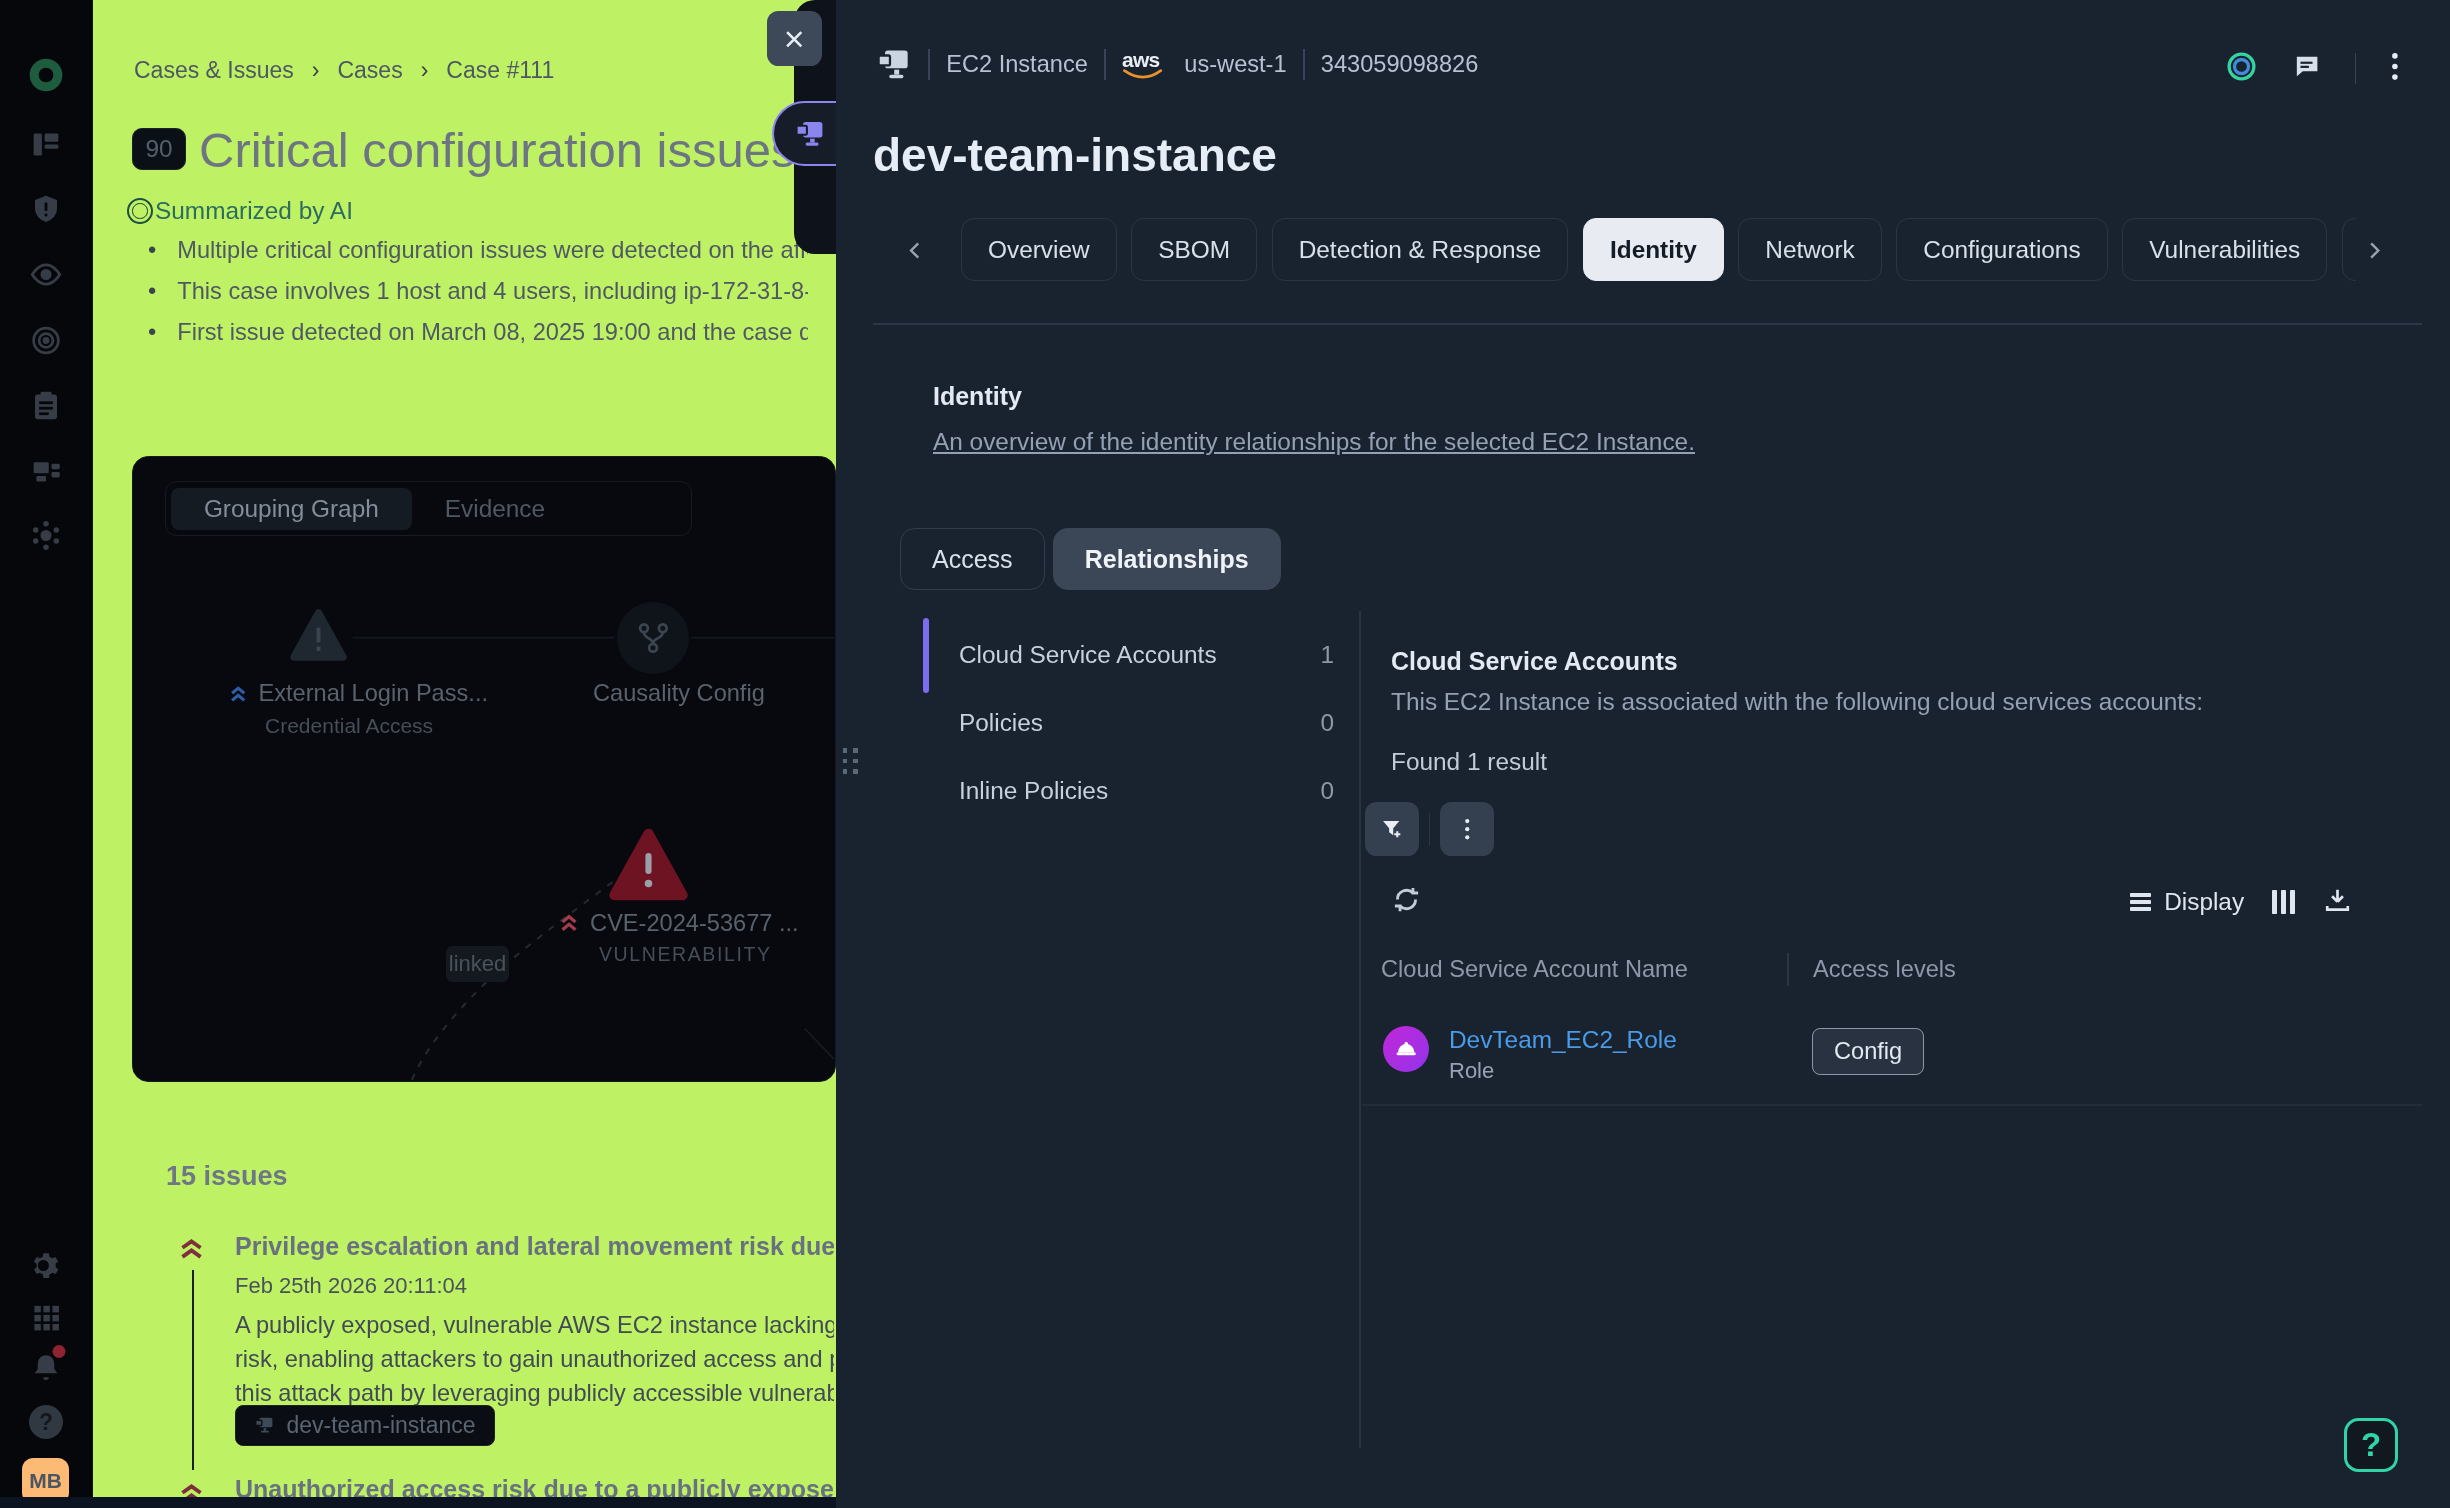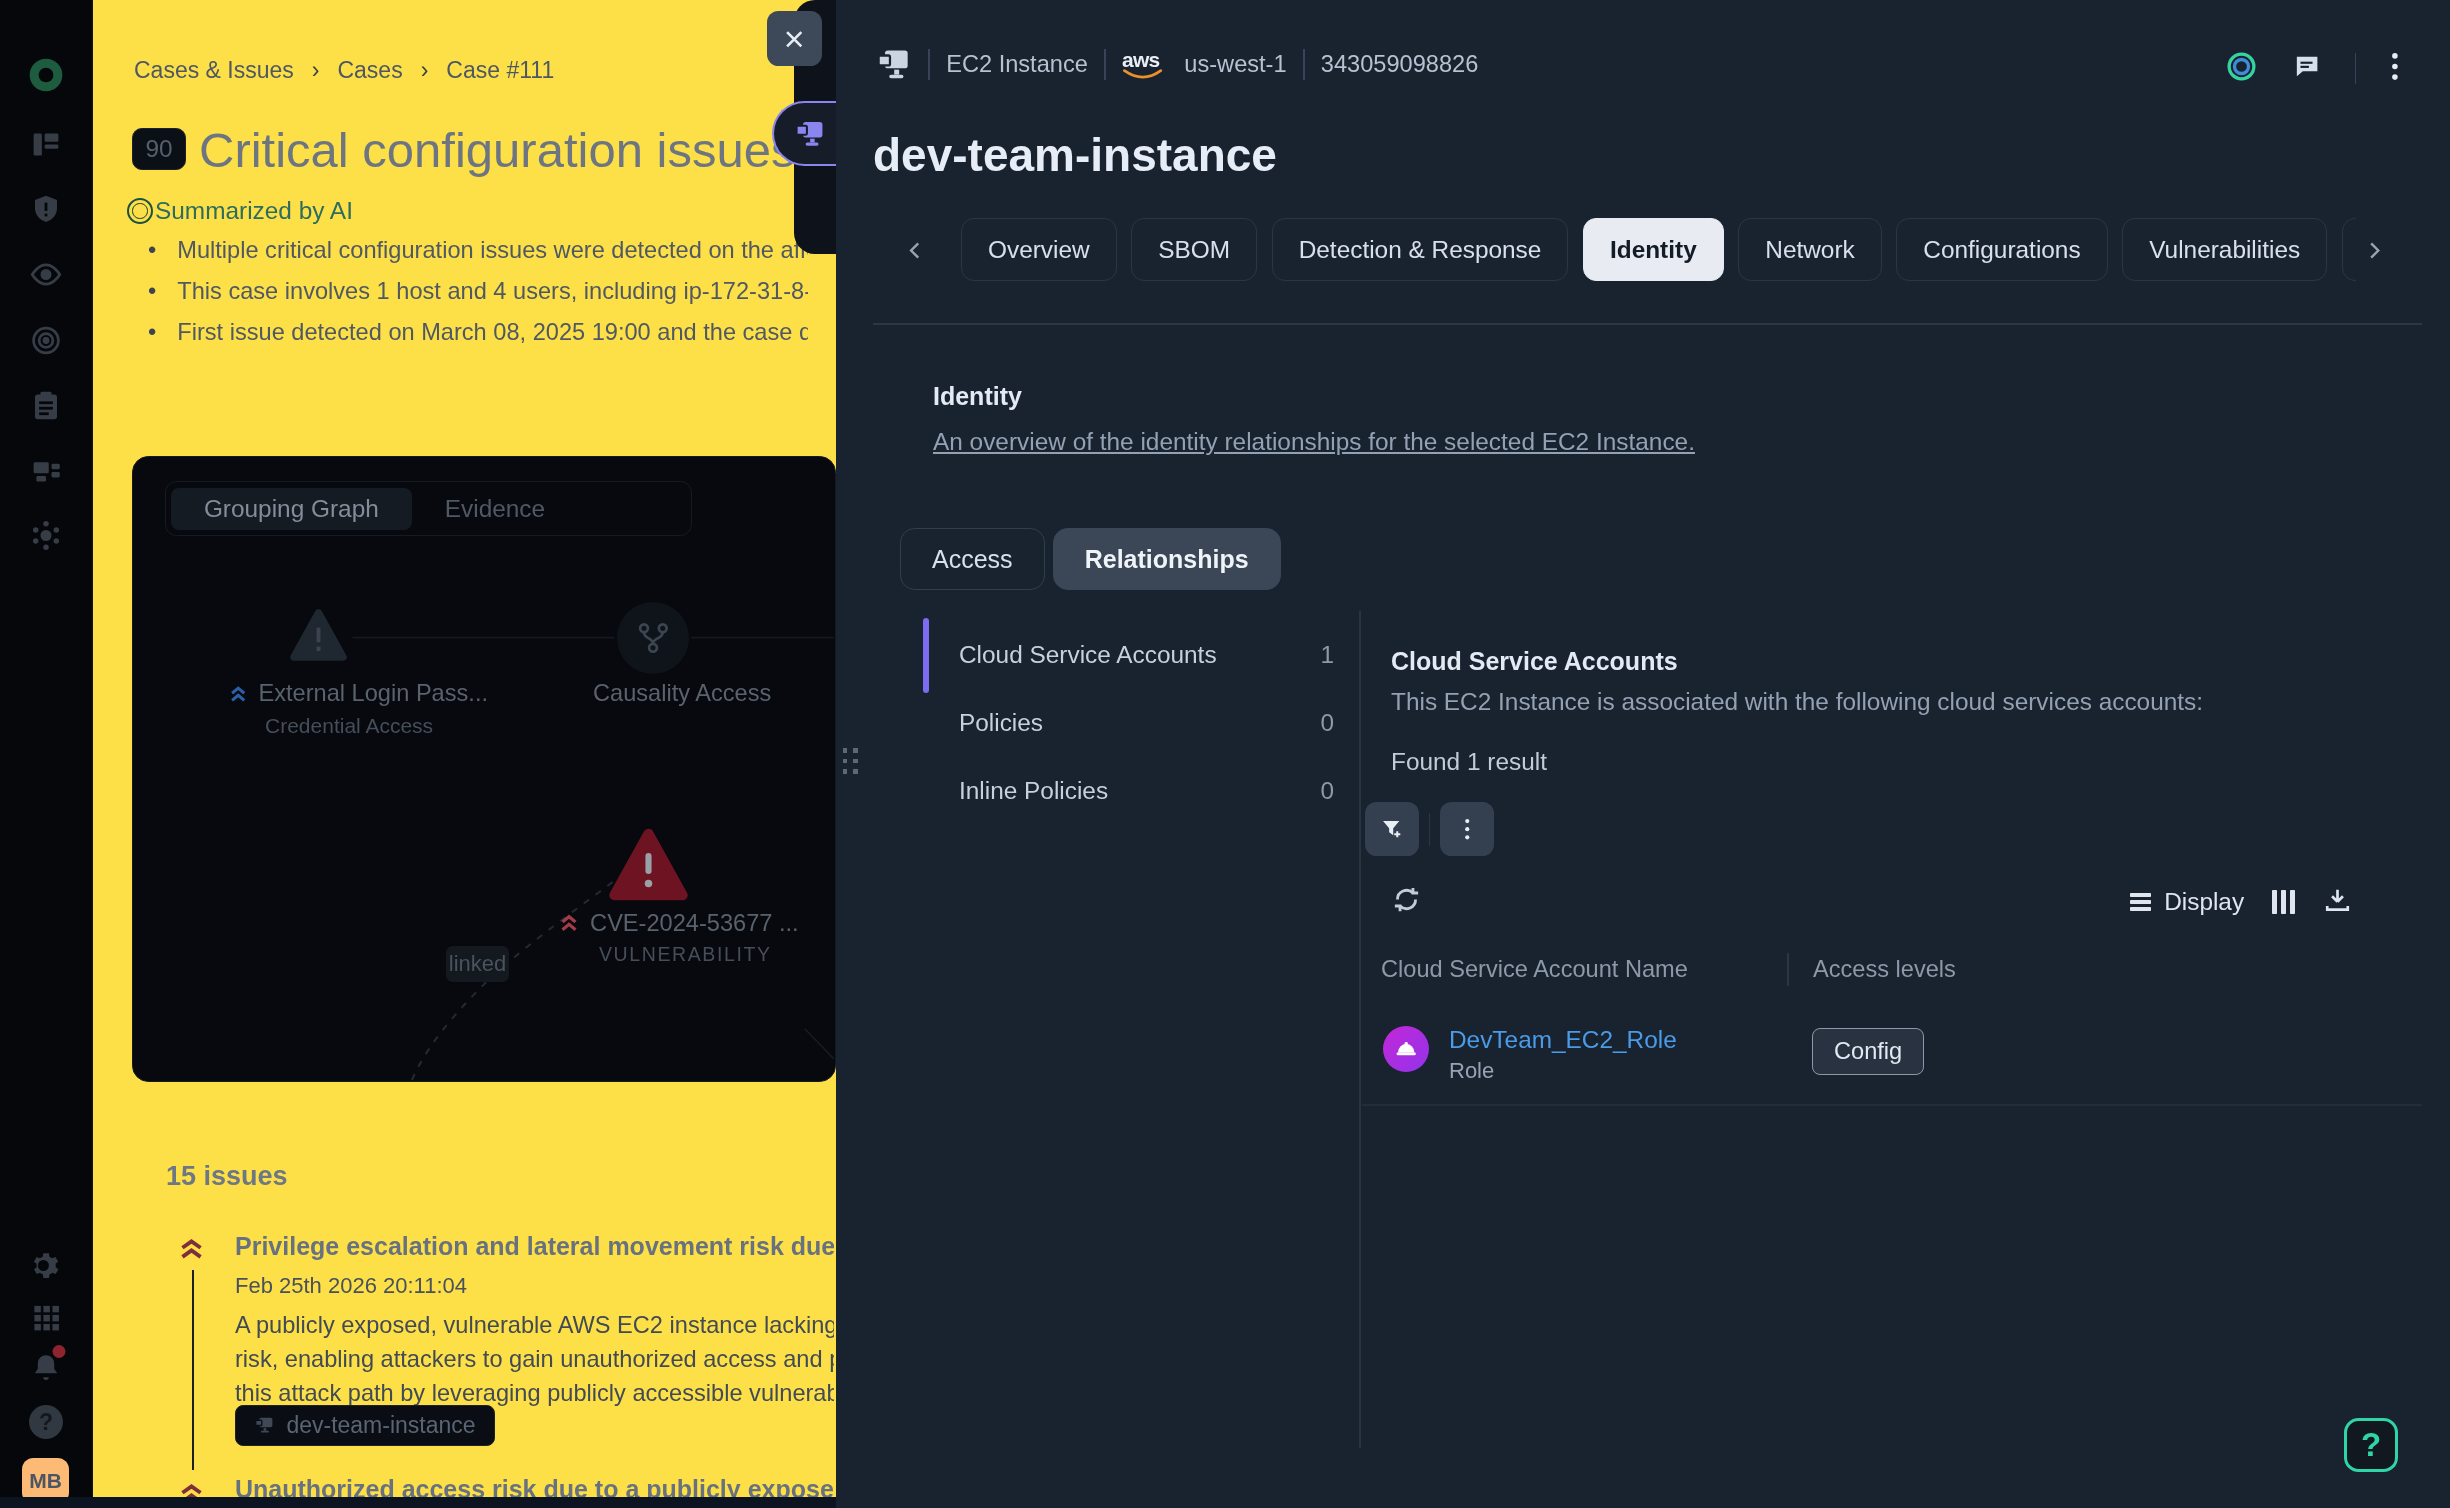--- a/index.html
+++ b/index.html
@@ -7,21 +7,21 @@
   body { font-family:"Liberation Sans", sans-serif; }
   .screen { position:relative; width:2450px; height:1509px; background:#04060a; overflow:hidden; }
   .abs { position:absolute; }
 
   
   .rail { position:absolute; left:0; top:0; width:93px; height:1509px; background:#05070b; border-right:0.8px solid #10151c; }
   .rail .icon { position:absolute; left:50%; transform:translateX(-50%); color:#363d47; }
   .logo-orca { width:36px; height:36px; }
 
   
-  .case-page { position:absolute; left:93px; top:0; width:743px; height:1509px; background:#fde047; overflow:hidden; }
+  .case-page { position:absolute; left:93px; top:0; width:743px; height:1509px; background:#bef264; overflow:hidden; }
   .breadcrumb { position:absolute; left:41px; top:57px; font-size:23px; color:#4e5763; display:flex; gap:18px; align-items:center; }
   .breadcrumb .sep { color:#3a424d; }
   .score-badge { position:absolute; left:39px; top:128px; width:54px; height:42px; border:1.6px solid #1b222c; border-radius:9.8px; background:#0b1017; color:#55606d; font-size:24.4px; display:flex; align-items:center; justify-content:center; }
   .case-title { position:absolute; left:106px; top:122px; width:632px; font-size:49px; font-weight:500; color:#6d7582; white-space:nowrap; overflow:hidden; }
   .ai-row { position:absolute; left:34px; top:197px; display:flex; align-items:center; gap:2px; }
   .ai-ring { width:26px; height:26px; border-radius:50%; border:2.4px solid #1e4f45; position:relative; }
   .ai-ring::after { content:""; position:absolute; inset:3.3px; border-radius:50%; border:1.6px solid #173c34; }
   .ai-label { font-size:24.4px; color:#2d6c5e; }
   .bullet-line { position:absolute; left:55px; width:660px; font-size:23.6px; color:#4f5863; white-space:nowrap; overflow:hidden; }
   .bullet-line::before { content:"•"; margin-right:21px; color:#3c444f; }
@@ -262,21 +262,21 @@
 
       <div class="cause-node">
         <svg width="36" height="36" viewBox="0 0 24 24" fill="none" stroke="#3c4550" stroke-width="1.8">
             <circle cx="6" cy="5.5" r="2.6"></circle>
             <circle cx="18.5" cy="5.5" r="2.6"></circle>
             <circle cx="12" cy="18.5" r="2.6"></circle>
             <path d="M6 8.2 C6 13 12 11.5 12 15.8"></path>
             <path d="M18.5 8.2 C18.5 13 12 11.5 12 15.8"></path>
           </svg>
       </div>
-      <div class="node-label" style="left:460px; top:223px">Causality Access</div>
+      <div class="node-label" style="left:460px; top:223px">Causality Config</div>
 
       <span class="cve-tri">
         <svg width="83" height="75" viewBox="0 0 24 22">
             <path d="M12 2 L22 20 H2 Z" fill="#6e1322" stroke="#6e1322" stroke-width="3" stroke-linejoin="round"></path>
             <rect x="11.1" y="7.6" width="1.8" height="6.2" fill="#9aa0a8" rx=".9"></rect>
             <circle cx="12" cy="16.6" r="1.1" fill="#9aa0a8"></circle>
           </svg>
       </span>
       <div class="node-label" style="left:423px; top:451px">
         <span class="sev-ico"><svg width="26" height="26" viewBox="0 0 24 24" fill="none" stroke="#a33b49" stroke-width="3">

